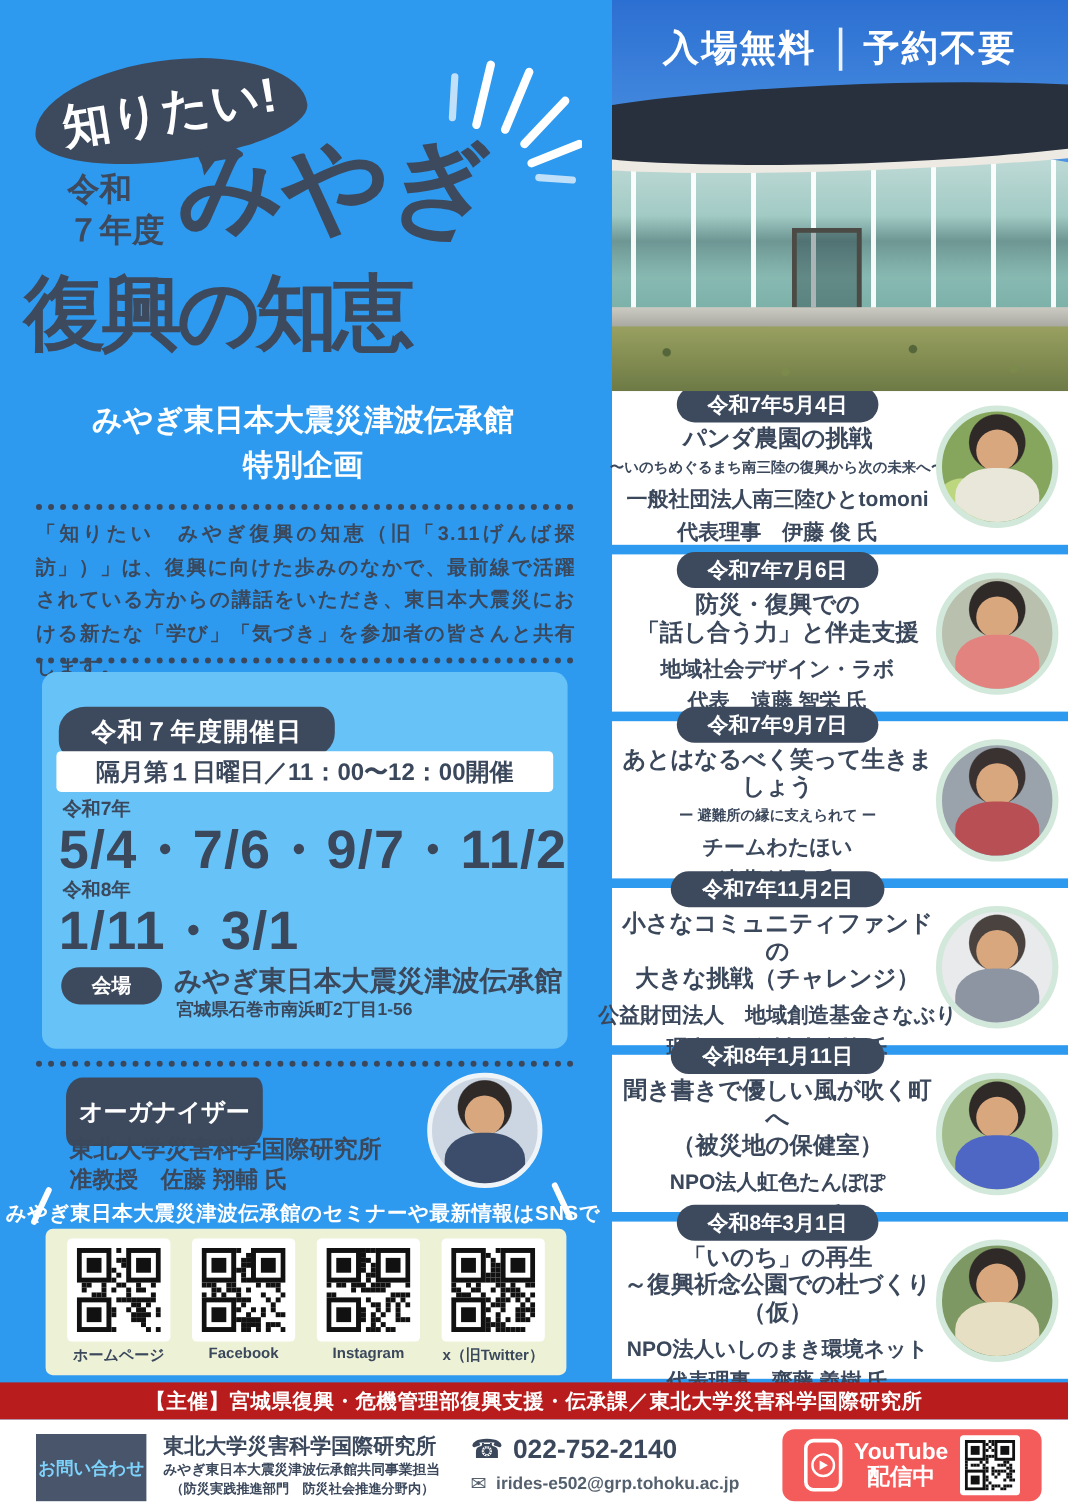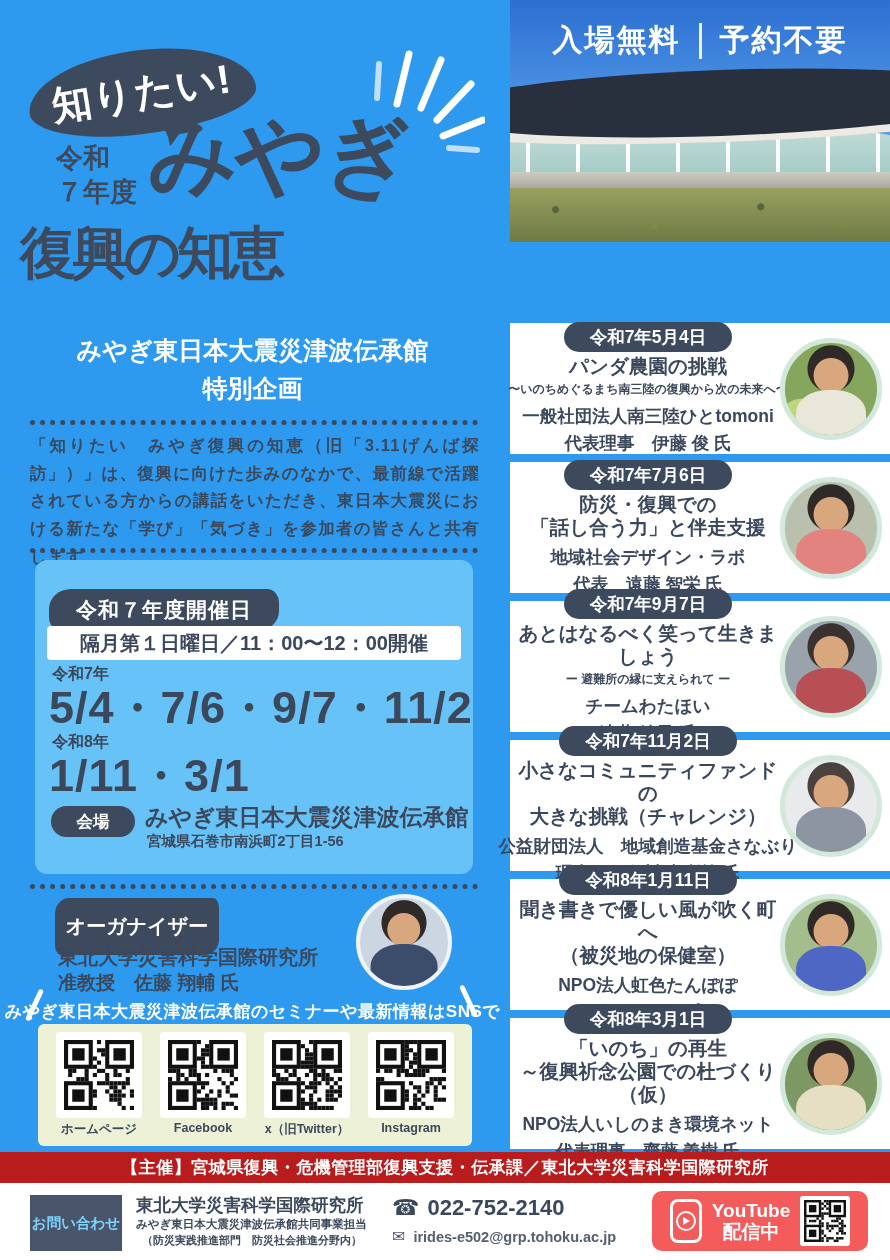--- a/index.html
+++ b/index.html
@@ -14,21 +14,21 @@
             transform:rotate(-6deg); display:flex; align-items:center; justify-content:center; }
   .bubble-tail { position:absolute; left:160px; top:122px; width:0; height:0;
             border-left:14px solid transparent; border-right:8px solid transparent;
             border-top:24px solid #3d4a5e; transform:rotate(18deg); }
   .bubble-text { color:#fff; font-size:40px; font-weight:900; transform:rotate(-3deg);
             letter-spacing:1px; white-space:nowrap; }
   .nengo { position:absolute; left:56px; top:142px; font-size:27px; font-weight:900;
             line-height:1.25; color:#3d4a5e; white-space:pre-line; }
   .t-miyagi { position:absolute; left:148px; top:96px; font-size:88px; font-weight:900;
             letter-spacing:-3px; color:#3d4a5e; white-space:nowrap; }
-  .t-fukko { position:absolute; left:20px; top:216px; font-size:56px; font-weight:900;
+  .t-fukko { position:absolute; left:20px; top:216px; font-size:68px; font-weight:900;
             letter-spacing:-4px; color:#3d4a5e; white-space:nowrap; }
   .burst { position:absolute; left:345px; top:46px; }
 
   .subtitle { position:absolute; left:0; top:332px; width:505px; text-align:center;
             color:#fff; font-size:25px; font-weight:800; line-height:1.5; }
 
   .dots { position:absolute; left:30px; width:448px; border-top:5px dotted #3b485c; }
   .dots1 { top:420px; } .dots2 { top:548px; } .dots3 { top:884px; }
 
   .desc { position:absolute; left:30px; top:432px; width:450px; font-size:16.5px;
@@ -87,21 +87,21 @@
             background:#edf2d7; border-radius:6px; display:flex;
             justify-content:space-evenly; align-items:flex-start; padding-top:8px; }
   .qr-item { display:flex; flex-direction:column; align-items:center; }
   .qr-tile { width:86px; height:86px; background:#fff; border-radius:4px;
             display:flex; align-items:center; justify-content:center; }
   .qr { width:70px; height:70px; color:#111; }
   .qr svg { width:100%; height:100%; display:block; }
   .qr-label { margin-top:3px; font-size:12.5px; font-weight:800; color:#3b485c; }
 
   
-  .photo { position:absolute; left:510px; top:0; width:380px; height:242px; overflow:hidden;
+  .photo { position:absolute; left:510px; top:0; width:380px; height:326px; overflow:hidden;
             background:linear-gradient(180deg,#2c6fd2 0%, #4f96e4 45%, #8cc0ee 100%); }
   .admission { position:absolute; left:0; top:20px; width:100%; display:flex;
             align-items:center; justify-content:center; gap:18px; z-index:5; }
   .admission span { color:#fff; font-size:30px; font-weight:900; letter-spacing:2px; }
   .adm-sep { width:3px; height:36px; background:rgba(255,255,255,0.9); }
   .roof { position:absolute; left:-80px; top:70px; width:580px; height:66px;
             background:#27303c; border-radius:50%; transform:rotate(-2deg); z-index:3; }
   .roof-under { position:absolute; left:-70px; top:100px; width:560px; height:42px;
             background:#eceae2; border-radius:50%; transform:rotate(-2deg); z-index:2; }
   .glass { position:absolute; left:-34px; top:122px; width:474px; height:152px; z-index:1;
@@ -383,20 +383,104 @@
               <rect x="10" y="0" width="7" height="7" fill="currentColor"></rect>
               <rect x="11" y="1" width="5" height="5" fill="#fff"></rect>
               <rect x="12" y="2" width="3" height="3" fill="currentColor"></rect>
               <rect x="0" y="10" width="7" height="7" fill="currentColor"></rect>
               <rect x="1" y="11" width="5" height="5" fill="#fff"></rect>
               <rect x="2" y="12" width="3" height="3" fill="currentColor"></rect>
             </svg>
           </div>
         </div>
       <div class="qr-label">Facebook</div>
+    </div>
+    <div class="qr-item">
+      <div class="qr-tile">
+          <div class="qr">
+            <svg viewBox="0 0 17 17">
+              <rect x="7" y="0" width="1" height="1" fill="currentColor"></rect>
+              <rect x="8" y="0" width="1" height="1" fill="currentColor"></rect>
+              <rect x="9" y="0" width="1" height="1" fill="currentColor"></rect>
+              <rect x="7" y="1" width="1" height="1" fill="currentColor"></rect>
+              <rect x="7" y="2" width="1" height="1" fill="currentColor"></rect>
+              <rect x="8" y="2" width="1" height="1" fill="currentColor"></rect>
+              <rect x="7" y="3" width="1" height="1" fill="currentColor"></rect>
+              <rect x="9" y="3" width="1" height="1" fill="currentColor"></rect>
+              <rect x="7" y="4" width="1" height="1" fill="currentColor"></rect>
+              <rect x="9" y="4" width="1" height="1" fill="currentColor"></rect>
+              <rect x="8" y="5" width="1" height="1" fill="currentColor"></rect>
+              <rect x="9" y="5" width="1" height="1" fill="currentColor"></rect>
+              <rect x="8" y="6" width="1" height="1" fill="currentColor"></rect>
+              <rect x="0" y="7" width="1" height="1" fill="currentColor"></rect>
+              <rect x="2" y="7" width="1" height="1" fill="currentColor"></rect>
+              <rect x="3" y="7" width="1" height="1" fill="currentColor"></rect>
+              <rect x="5" y="7" width="1" height="1" fill="currentColor"></rect>
+              <rect x="6" y="7" width="1" height="1" fill="currentColor"></rect>
+              <rect x="7" y="7" width="1" height="1" fill="currentColor"></rect>
+              <rect x="9" y="7" width="1" height="1" fill="currentColor"></rect>
+              <rect x="10" y="7" width="1" height="1" fill="currentColor"></rect>
+              <rect x="11" y="7" width="1" height="1" fill="currentColor"></rect>
+              <rect x="12" y="7" width="1" height="1" fill="currentColor"></rect>
+              <rect x="16" y="7" width="1" height="1" fill="currentColor"></rect>
+              <rect x="5" y="8" width="1" height="1" fill="currentColor"></rect>
+              <rect x="7" y="8" width="1" height="1" fill="currentColor"></rect>
+              <rect x="8" y="8" width="1" height="1" fill="currentColor"></rect>
+              <rect x="9" y="8" width="1" height="1" fill="currentColor"></rect>
+              <rect x="10" y="8" width="1" height="1" fill="currentColor"></rect>
+              <rect x="11" y="8" width="1" height="1" fill="currentColor"></rect>
+              <rect x="0" y="9" width="1" height="1" fill="currentColor"></rect>
+              <rect x="1" y="9" width="1" height="1" fill="currentColor"></rect>
+              <rect x="13" y="9" width="1" height="1" fill="currentColor"></rect>
+              <rect x="14" y="9" width="1" height="1" fill="currentColor"></rect>
+              <rect x="15" y="9" width="1" height="1" fill="currentColor"></rect>
+              <rect x="16" y="9" width="1" height="1" fill="currentColor"></rect>
+              <rect x="8" y="10" width="1" height="1" fill="currentColor"></rect>
+              <rect x="12" y="10" width="1" height="1" fill="currentColor"></rect>
+              <rect x="13" y="10" width="1" height="1" fill="currentColor"></rect>
+              <rect x="15" y="10" width="1" height="1" fill="currentColor"></rect>
+              <rect x="9" y="11" width="1" height="1" fill="currentColor"></rect>
+              <rect x="10" y="11" width="1" height="1" fill="currentColor"></rect>
+              <rect x="12" y="11" width="1" height="1" fill="currentColor"></rect>
+              <rect x="14" y="11" width="1" height="1" fill="currentColor"></rect>
+              <rect x="16" y="11" width="1" height="1" fill="currentColor"></rect>
+              <rect x="7" y="12" width="1" height="1" fill="currentColor"></rect>
+              <rect x="10" y="12" width="1" height="1" fill="currentColor"></rect>
+              <rect x="12" y="12" width="1" height="1" fill="currentColor"></rect>
+              <rect x="14" y="12" width="1" height="1" fill="currentColor"></rect>
+              <rect x="7" y="13" width="1" height="1" fill="currentColor"></rect>
+              <rect x="9" y="13" width="1" height="1" fill="currentColor"></rect>
+              <rect x="11" y="13" width="1" height="1" fill="currentColor"></rect>
+              <rect x="14" y="13" width="1" height="1" fill="currentColor"></rect>
+              <rect x="7" y="14" width="1" height="1" fill="currentColor"></rect>
+              <rect x="9" y="14" width="1" height="1" fill="currentColor"></rect>
+              <rect x="10" y="14" width="1" height="1" fill="currentColor"></rect>
+              <rect x="14" y="14" width="1" height="1" fill="currentColor"></rect>
+              <rect x="15" y="14" width="1" height="1" fill="currentColor"></rect>
+              <rect x="16" y="14" width="1" height="1" fill="currentColor"></rect>
+              <rect x="9" y="15" width="1" height="1" fill="currentColor"></rect>
+              <rect x="11" y="15" width="1" height="1" fill="currentColor"></rect>
+              <rect x="8" y="16" width="1" height="1" fill="currentColor"></rect>
+              <rect x="9" y="16" width="1" height="1" fill="currentColor"></rect>
+              <rect x="10" y="16" width="1" height="1" fill="currentColor"></rect>
+              <rect x="12" y="16" width="1" height="1" fill="currentColor"></rect>
+              <rect x="13" y="16" width="1" height="1" fill="currentColor"></rect>
+              <rect x="0" y="0" width="7" height="7" fill="currentColor"></rect>
+              <rect x="1" y="1" width="5" height="5" fill="#fff"></rect>
+              <rect x="2" y="2" width="3" height="3" fill="currentColor"></rect>
+              <rect x="10" y="0" width="7" height="7" fill="currentColor"></rect>
+              <rect x="11" y="1" width="5" height="5" fill="#fff"></rect>
+              <rect x="12" y="2" width="3" height="3" fill="currentColor"></rect>
+              <rect x="0" y="10" width="7" height="7" fill="currentColor"></rect>
+              <rect x="1" y="11" width="5" height="5" fill="#fff"></rect>
+              <rect x="2" y="12" width="3" height="3" fill="currentColor"></rect>
+            </svg>
+          </div>
+        </div>
+      <div class="qr-label">Instagram</div>
     </div>
     <div class="qr-item">
       <div class="qr-tile">
           <div class="qr">
             <svg viewBox="0 0 17 17">
               <rect x="9" y="0" width="1" height="1" fill="currentColor"></rect>
               <rect x="7" y="1" width="1" height="1" fill="currentColor"></rect>
               <rect x="8" y="2" width="1" height="1" fill="currentColor"></rect>
               <rect x="8" y="3" width="1" height="1" fill="currentColor"></rect>
               <rect x="9" y="3" width="1" height="1" fill="currentColor"></rect>
@@ -479,104 +563,20 @@
               <rect x="11" y="1" width="5" height="5" fill="#fff"></rect>
               <rect x="12" y="2" width="3" height="3" fill="currentColor"></rect>
               <rect x="0" y="10" width="7" height="7" fill="currentColor"></rect>
               <rect x="1" y="11" width="5" height="5" fill="#fff"></rect>
               <rect x="2" y="12" width="3" height="3" fill="currentColor"></rect>
             </svg>
           </div>
         </div>
       <div class="qr-label">x（旧Twitter）</div>
     </div>
-    <div class="qr-item">
-      <div class="qr-tile">
-          <div class="qr">
-            <svg viewBox="0 0 17 17">
-              <rect x="7" y="0" width="1" height="1" fill="currentColor"></rect>
-              <rect x="8" y="0" width="1" height="1" fill="currentColor"></rect>
-              <rect x="9" y="0" width="1" height="1" fill="currentColor"></rect>
-              <rect x="7" y="1" width="1" height="1" fill="currentColor"></rect>
-              <rect x="7" y="2" width="1" height="1" fill="currentColor"></rect>
-              <rect x="8" y="2" width="1" height="1" fill="currentColor"></rect>
-              <rect x="7" y="3" width="1" height="1" fill="currentColor"></rect>
-              <rect x="9" y="3" width="1" height="1" fill="currentColor"></rect>
-              <rect x="7" y="4" width="1" height="1" fill="currentColor"></rect>
-              <rect x="9" y="4" width="1" height="1" fill="currentColor"></rect>
-              <rect x="8" y="5" width="1" height="1" fill="currentColor"></rect>
-              <rect x="9" y="5" width="1" height="1" fill="currentColor"></rect>
-              <rect x="8" y="6" width="1" height="1" fill="currentColor"></rect>
-              <rect x="0" y="7" width="1" height="1" fill="currentColor"></rect>
-              <rect x="2" y="7" width="1" height="1" fill="currentColor"></rect>
-              <rect x="3" y="7" width="1" height="1" fill="currentColor"></rect>
-              <rect x="5" y="7" width="1" height="1" fill="currentColor"></rect>
-              <rect x="6" y="7" width="1" height="1" fill="currentColor"></rect>
-              <rect x="7" y="7" width="1" height="1" fill="currentColor"></rect>
-              <rect x="9" y="7" width="1" height="1" fill="currentColor"></rect>
-              <rect x="10" y="7" width="1" height="1" fill="currentColor"></rect>
-              <rect x="11" y="7" width="1" height="1" fill="currentColor"></rect>
-              <rect x="12" y="7" width="1" height="1" fill="currentColor"></rect>
-              <rect x="16" y="7" width="1" height="1" fill="currentColor"></rect>
-              <rect x="5" y="8" width="1" height="1" fill="currentColor"></rect>
-              <rect x="7" y="8" width="1" height="1" fill="currentColor"></rect>
-              <rect x="8" y="8" width="1" height="1" fill="currentColor"></rect>
-              <rect x="9" y="8" width="1" height="1" fill="currentColor"></rect>
-              <rect x="10" y="8" width="1" height="1" fill="currentColor"></rect>
-              <rect x="11" y="8" width="1" height="1" fill="currentColor"></rect>
-              <rect x="0" y="9" width="1" height="1" fill="currentColor"></rect>
-              <rect x="1" y="9" width="1" height="1" fill="currentColor"></rect>
-              <rect x="13" y="9" width="1" height="1" fill="currentColor"></rect>
-              <rect x="14" y="9" width="1" height="1" fill="currentColor"></rect>
-              <rect x="15" y="9" width="1" height="1" fill="currentColor"></rect>
-              <rect x="16" y="9" width="1" height="1" fill="currentColor"></rect>
-              <rect x="8" y="10" width="1" height="1" fill="currentColor"></rect>
-              <rect x="12" y="10" width="1" height="1" fill="currentColor"></rect>
-              <rect x="13" y="10" width="1" height="1" fill="currentColor"></rect>
-              <rect x="15" y="10" width="1" height="1" fill="currentColor"></rect>
-              <rect x="9" y="11" width="1" height="1" fill="currentColor"></rect>
-              <rect x="10" y="11" width="1" height="1" fill="currentColor"></rect>
-              <rect x="12" y="11" width="1" height="1" fill="currentColor"></rect>
-              <rect x="14" y="11" width="1" height="1" fill="currentColor"></rect>
-              <rect x="16" y="11" width="1" height="1" fill="currentColor"></rect>
-              <rect x="7" y="12" width="1" height="1" fill="currentColor"></rect>
-              <rect x="10" y="12" width="1" height="1" fill="currentColor"></rect>
-              <rect x="12" y="12" width="1" height="1" fill="currentColor"></rect>
-              <rect x="14" y="12" width="1" height="1" fill="currentColor"></rect>
-              <rect x="7" y="13" width="1" height="1" fill="currentColor"></rect>
-              <rect x="9" y="13" width="1" height="1" fill="currentColor"></rect>
-              <rect x="11" y="13" width="1" height="1" fill="currentColor"></rect>
-              <rect x="14" y="13" width="1" height="1" fill="currentColor"></rect>
-              <rect x="7" y="14" width="1" height="1" fill="currentColor"></rect>
-              <rect x="9" y="14" width="1" height="1" fill="currentColor"></rect>
-              <rect x="10" y="14" width="1" height="1" fill="currentColor"></rect>
-              <rect x="14" y="14" width="1" height="1" fill="currentColor"></rect>
-              <rect x="15" y="14" width="1" height="1" fill="currentColor"></rect>
-              <rect x="16" y="14" width="1" height="1" fill="currentColor"></rect>
-              <rect x="9" y="15" width="1" height="1" fill="currentColor"></rect>
-              <rect x="11" y="15" width="1" height="1" fill="currentColor"></rect>
-              <rect x="8" y="16" width="1" height="1" fill="currentColor"></rect>
-              <rect x="9" y="16" width="1" height="1" fill="currentColor"></rect>
-              <rect x="10" y="16" width="1" height="1" fill="currentColor"></rect>
-              <rect x="12" y="16" width="1" height="1" fill="currentColor"></rect>
-              <rect x="13" y="16" width="1" height="1" fill="currentColor"></rect>
-              <rect x="0" y="0" width="7" height="7" fill="currentColor"></rect>
-              <rect x="1" y="1" width="5" height="5" fill="#fff"></rect>
-              <rect x="2" y="2" width="3" height="3" fill="currentColor"></rect>
-              <rect x="10" y="0" width="7" height="7" fill="currentColor"></rect>
-              <rect x="11" y="1" width="5" height="5" fill="#fff"></rect>
-              <rect x="12" y="2" width="3" height="3" fill="currentColor"></rect>
-              <rect x="0" y="10" width="7" height="7" fill="currentColor"></rect>
-              <rect x="1" y="11" width="5" height="5" fill="#fff"></rect>
-              <rect x="2" y="12" width="3" height="3" fill="currentColor"></rect>
-            </svg>
-          </div>
-        </div>
-      <div class="qr-label">Instagram</div>
-    </div>
   </div>
 
   <div class="photo">
     <div class="admission">
       <span>入場無料</span>
       <div class="adm-sep"></div>
       <span>予約不要</span>
     </div>
     <div class="roof"></div>
     <div class="roof-under"></div>

